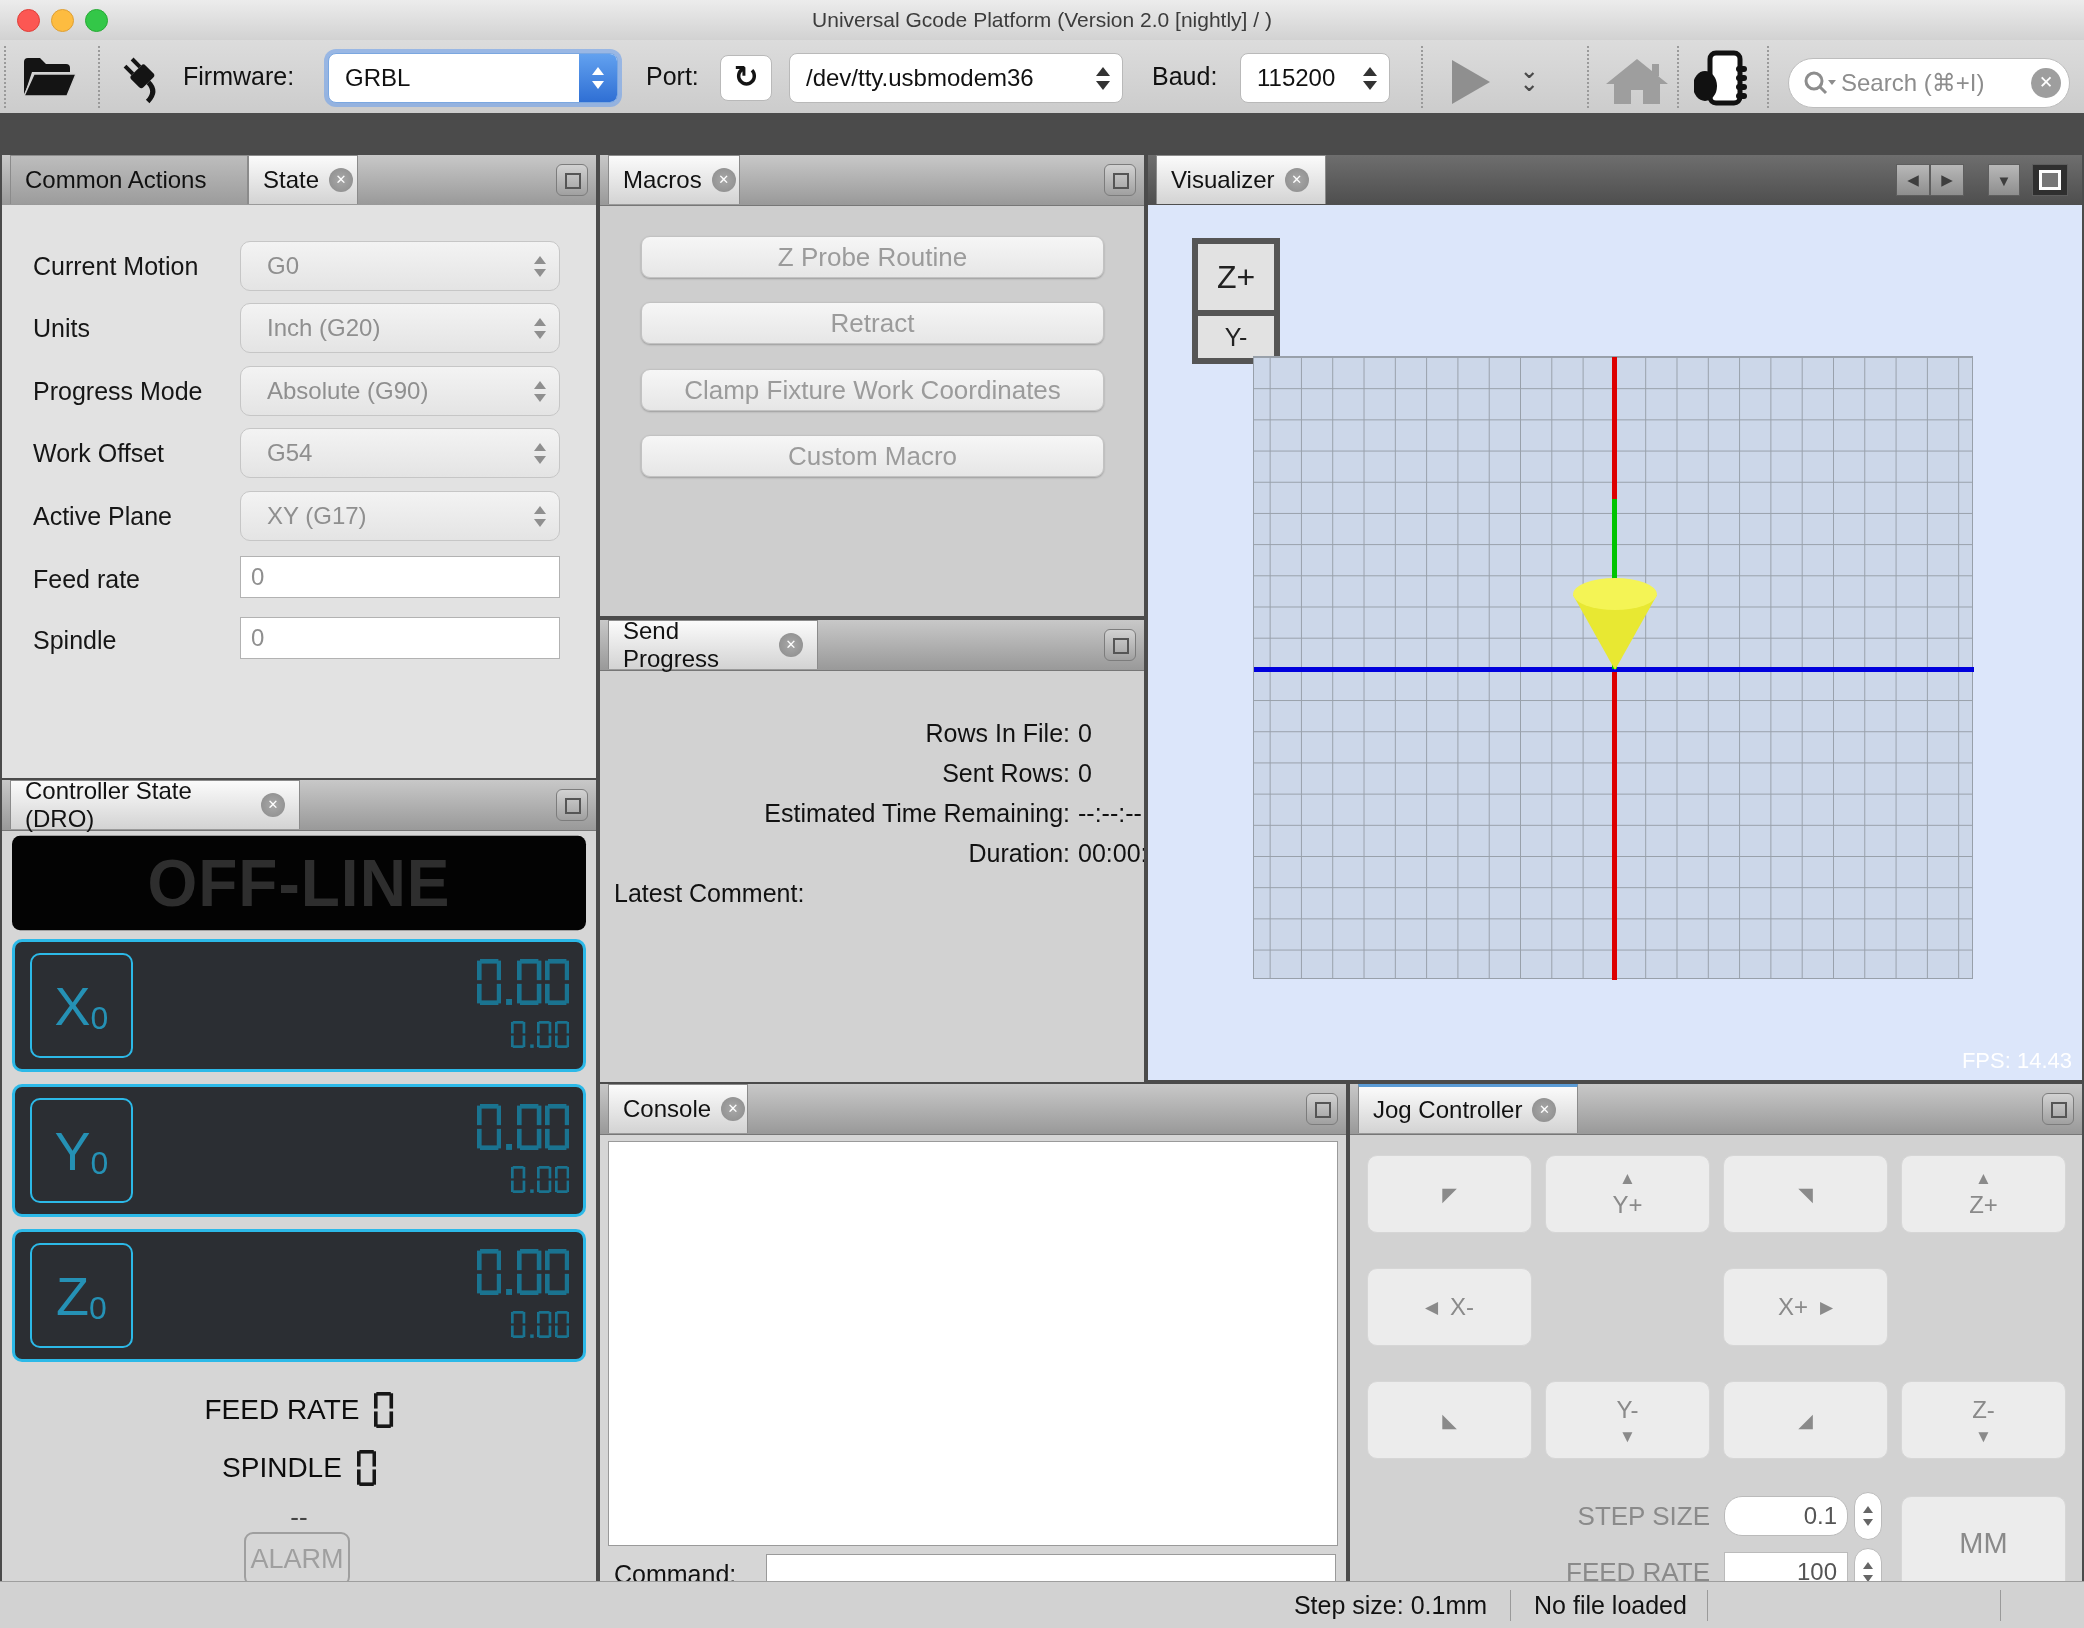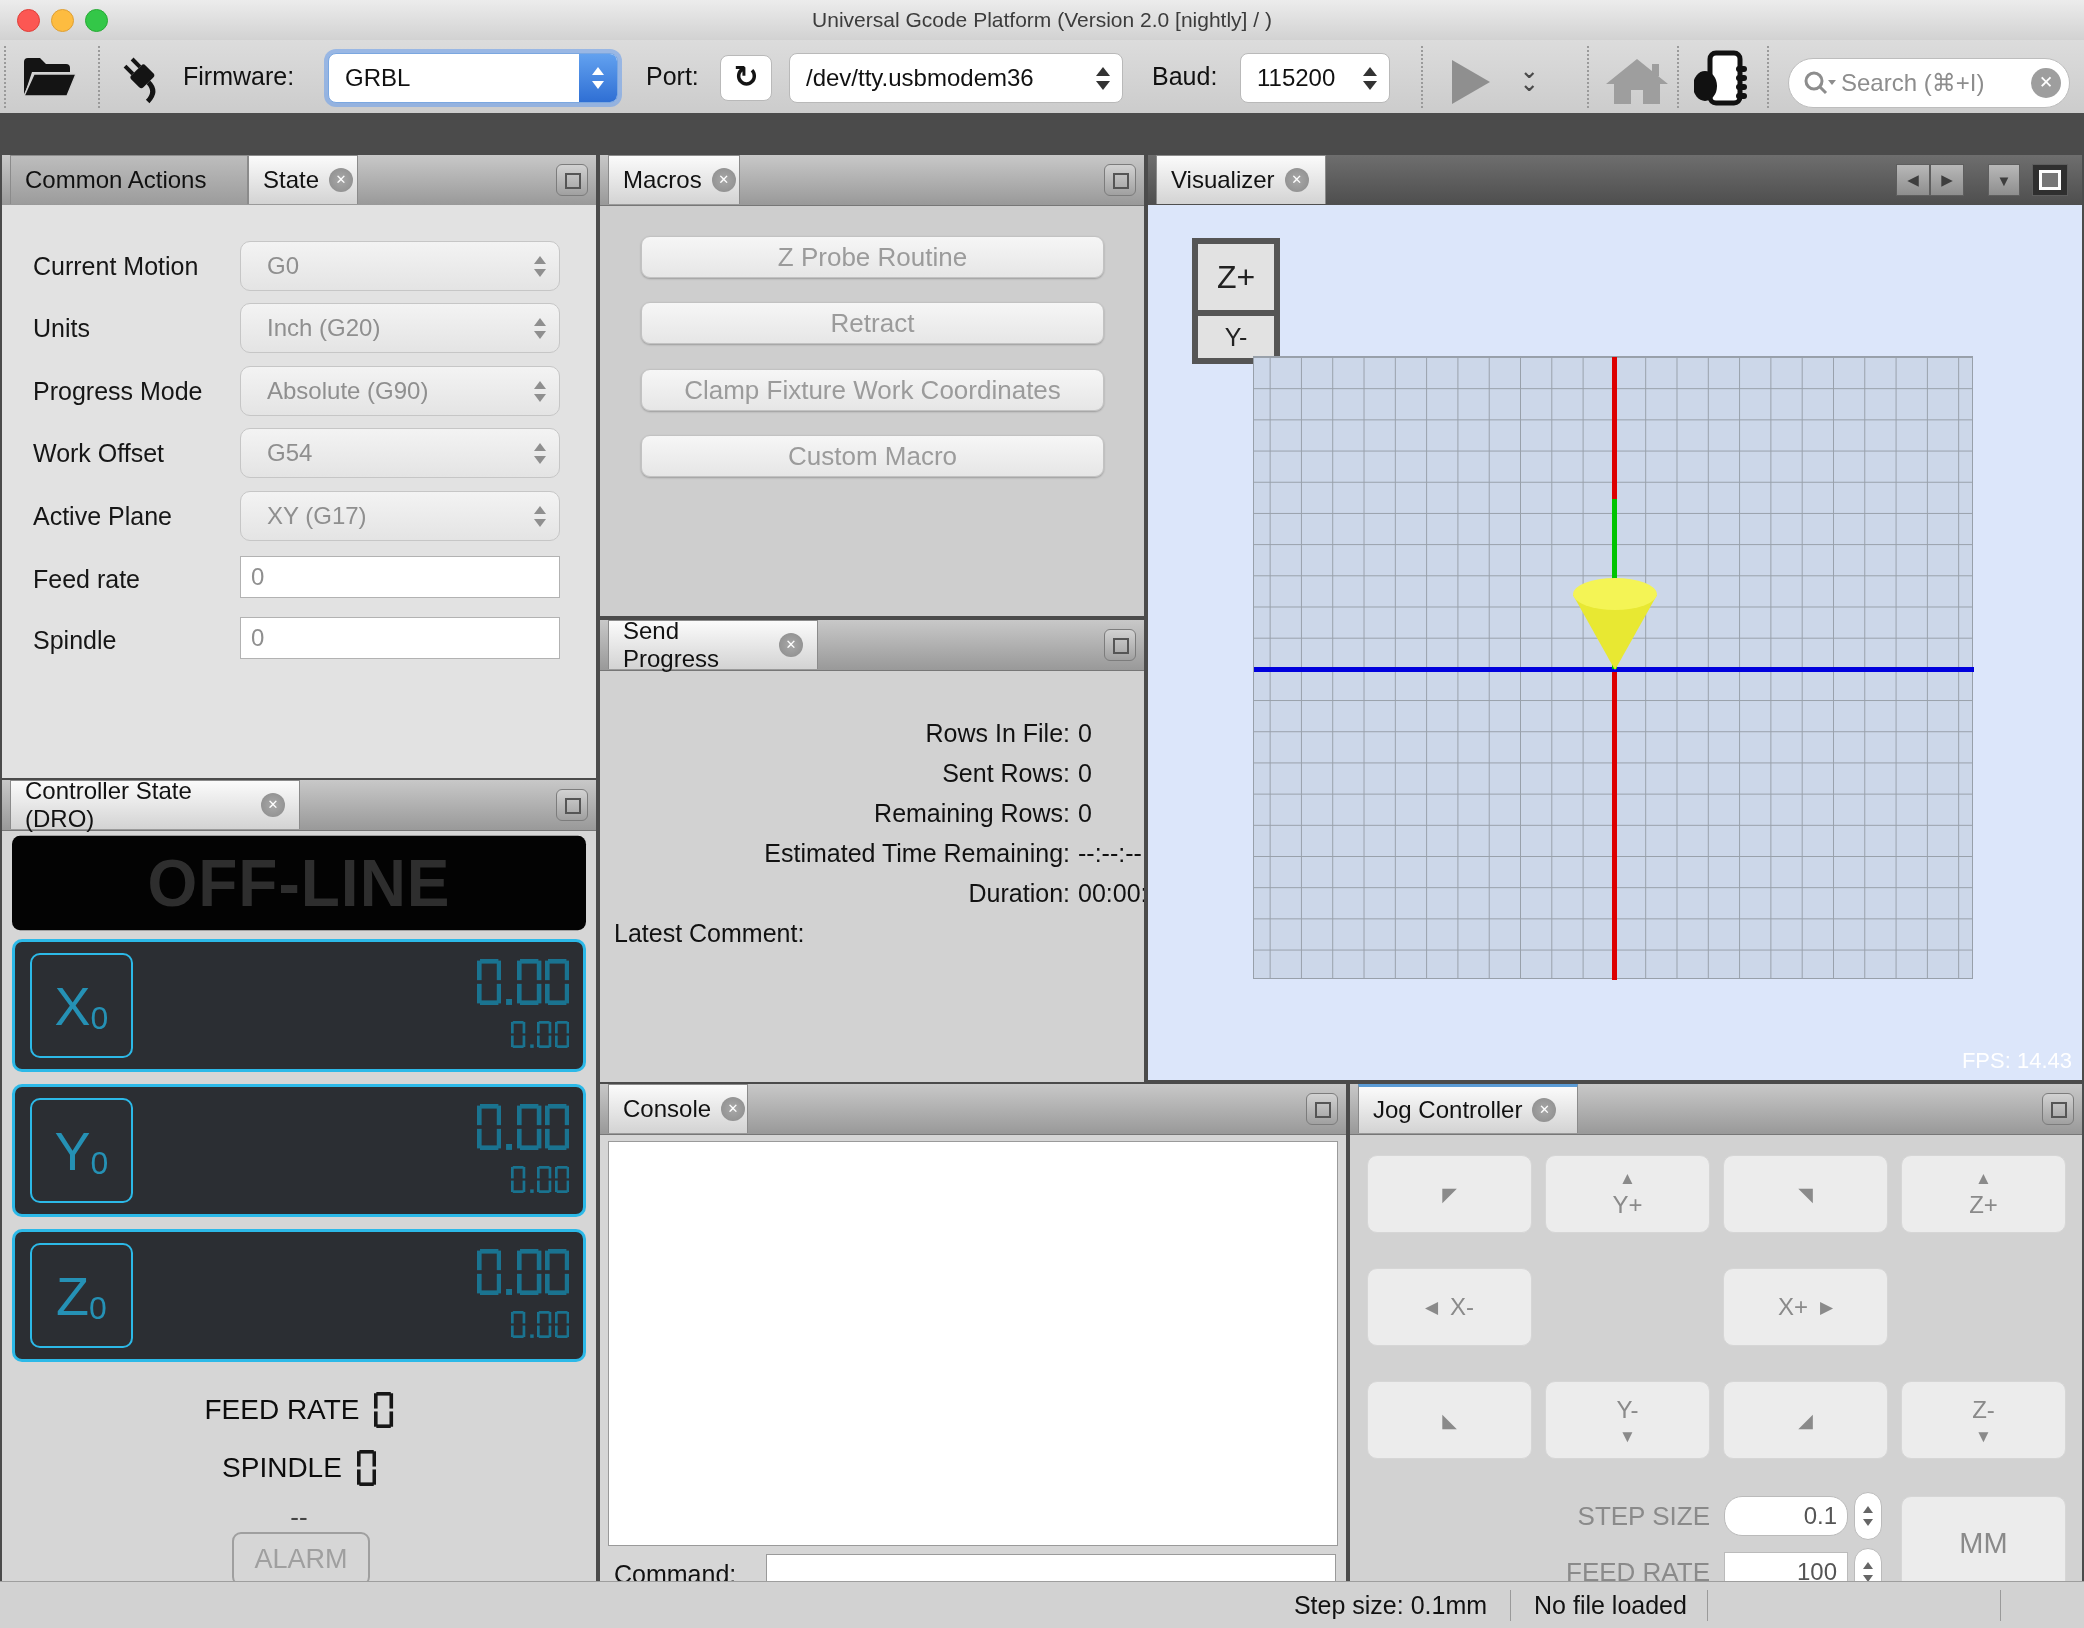--- a/index.html
+++ b/index.html
@@ -106,21 +106,21 @@
   .axis-btn{position:absolute;left:15px;top:11px;width:103px;height:105px;border:2px solid #2cb9e8;
     border-radius:10px;box-sizing:border-box;display:flex;align-items:center;justify-content:center;color:#2591b5;}
   .axis-letter{font-size:54px;}
   .axis-sub{font-size:32px;margin-top:26px;}
   .dro-big{position:absolute;right:14px;top:17px;height:46px;display:flex;}
   .dro-small{position:absolute;right:14px;top:79px;height:27px;display:flex;}
   .seg{display:inline-block;margin-left:3px;vertical-align:top;}
   .dro-meta{position:absolute;left:0;width:594px;display:flex;align-items:center;justify-content:center;gap:12px;
     font-size:28px;color:#0c0c0c;}
   #dro-dashes{position:absolute;left:0;width:594px;text-align:center;font-size:26px;color:#444;}
-  #alarm-btn{position:absolute;left:230px;width:138px;height:54px;border:2px solid #9f9f9f;border-radius:9px;
+  #alarm-btn{position:absolute;left:242px;width:106px;height:54px;border:2px solid #9f9f9f;border-radius:9px;
     box-sizing:border-box;color:#9f9f9f;font-size:27px;display:flex;align-items:center;justify-content:center;}
   
   #console-output{position:absolute;left:8px;top:57px;width:730px;height:405px;background:#fff;
     border:1px solid #9a9a9a;box-sizing:border-box;}
   #command-label{position:absolute;left:14px;top:470px;height:40px;line-height:40px;font-size:25px;color:#111;}
   #command-input{position:absolute;left:166px;top:470px;width:570px;height:40px;background:#fff;
     border:1px solid #9a9a9a;box-sizing:border-box;font-size:24px;padding:0 8px;font-family:inherit;}
   
   .jog-btn{position:absolute;width:165px;height:78px;background:#ececec;border:1px solid #d6d6d6;
     border-radius:10px;box-sizing:border-box;color:#8a8a8a;display:flex;flex-direction:column;
@@ -556,21 +556,20 @@
       <div class="panel-header">
         <div class="tab" style="left:8px;width:210px">
           <span>Send Progress</span>
           <span class="tab-close">✕</span>
         </div>
         <div class="hdr-max"></div>
       </div>
       <div style="position:absolute;left:0;top:93px;right:30px">
         <div class="sp-line"><span class="sp-label">Rows In File:</span><span class="sp-value">0</span></div>
         <div class="sp-line"><span class="sp-label">Sent Rows:</span><span class="sp-value">0</span></div>
-        <div class="sp-line"><span class="sp-label">Remaining Rows:</span><span class="sp-value">0</span></div>
         <div class="sp-line"><span class="sp-label">Estimated Time Remaining:</span><span class="sp-value">--:--:--</span></div>
         <div class="sp-line"><span class="sp-label">Duration:</span><span class="sp-value">00:00:00</span></div>
         <div class="sp-line" style="padding-left:14px"><span>Latest Comment:</span><span class="sp-value"></span></div>
       </div>
     </div>
 
     <div class="panel" style="left:600px;top:931px;width:746px;height:535px">
       <div class="panel-header">
         <div class="tab" style="left:8px;width:140px">
           <span>Console</span>

